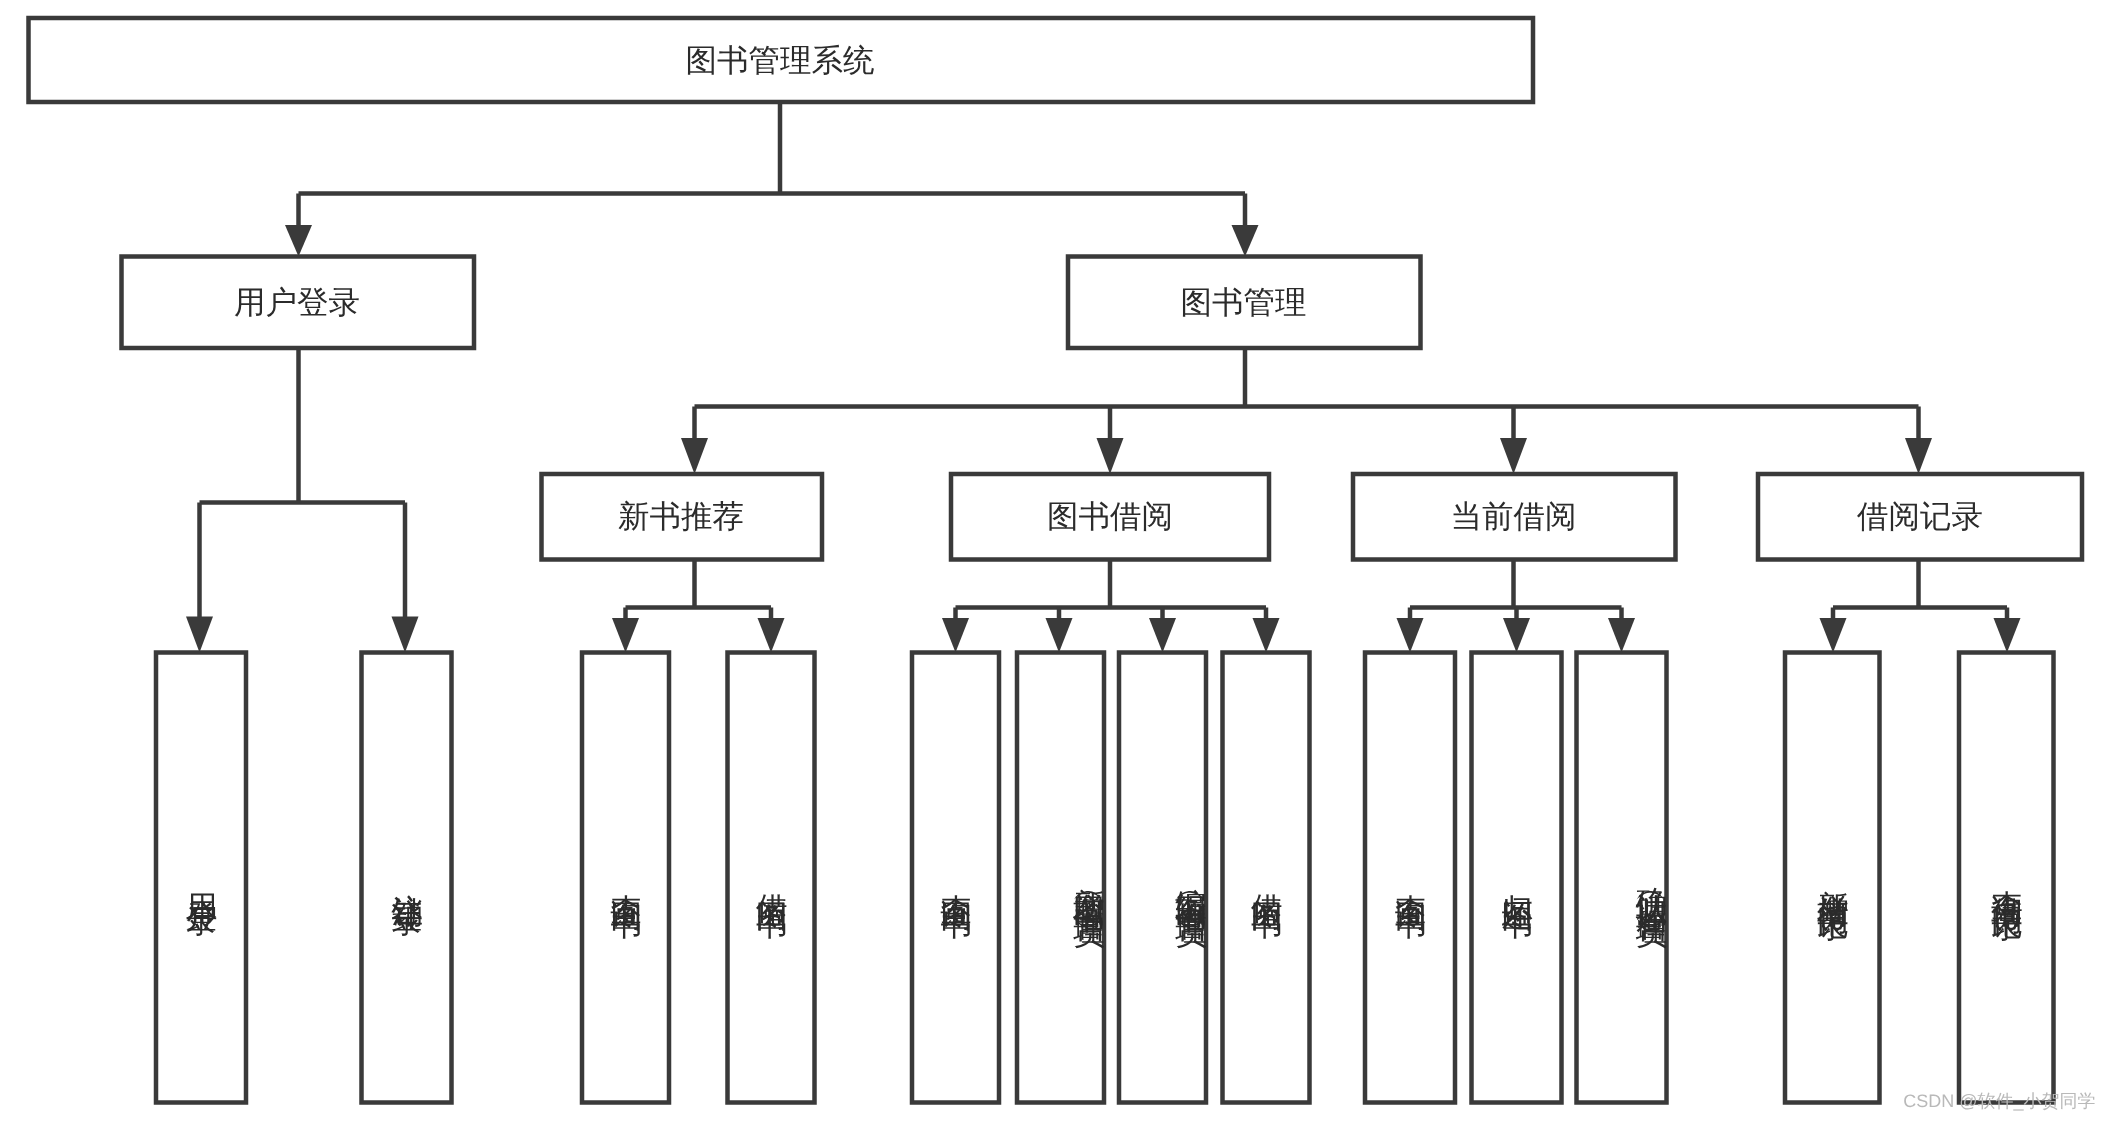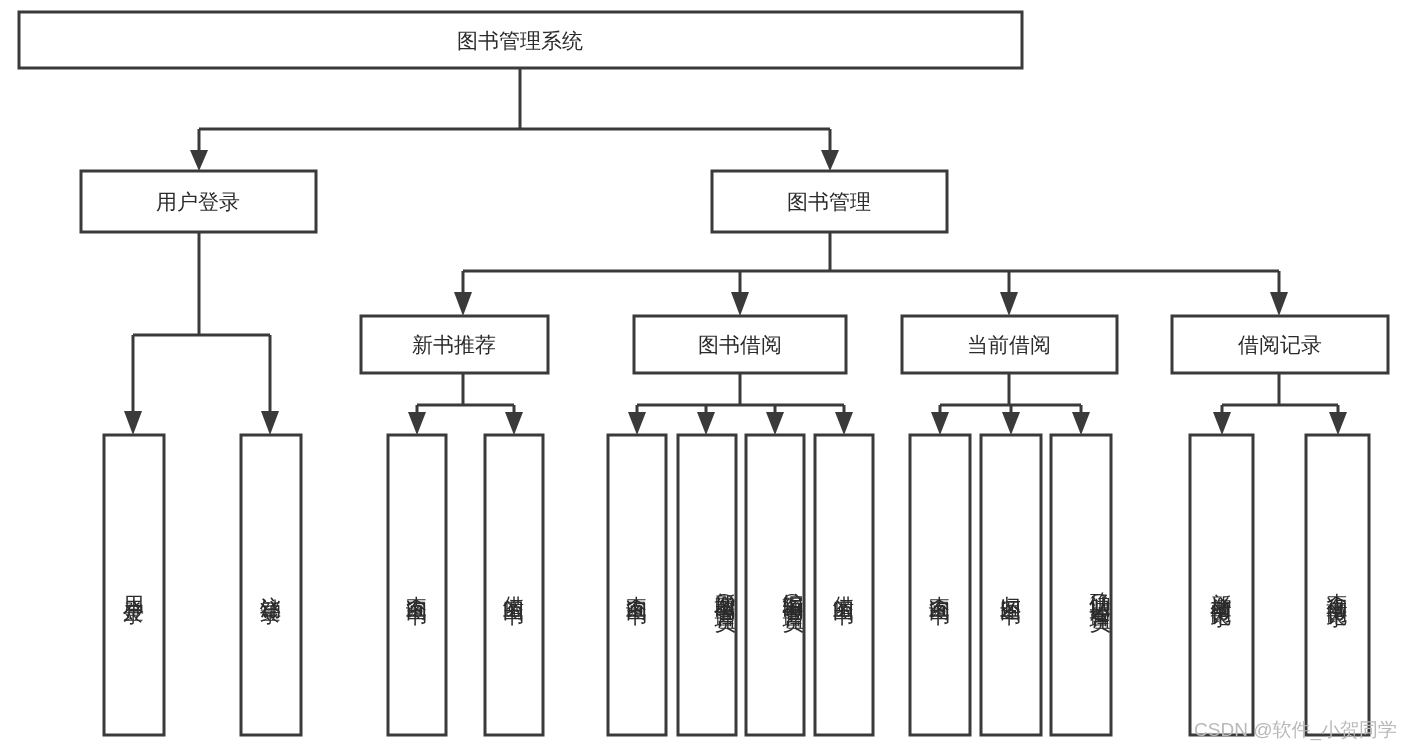--- a/index.html
+++ b/index.html
@@ -67,21 +67,21 @@
     white-space: nowrap;
   }
   .node-label-v.centered {
     align-items: center;
   }
   .watermark {
     position: absolute;
     right: 8px;
     bottom: 4px;
     font-family: "Liberation Sans", "DejaVu Sans", sans-serif;
-    font-size: 19px;
+    font-size: 12px;
     color: #b9b9b9;
     white-space: nowrap;
     pointer-events: none;
     margin-left: 44px;
   }
 </style>
 </head>
 <body>
 
 <div id="diagram-root">

